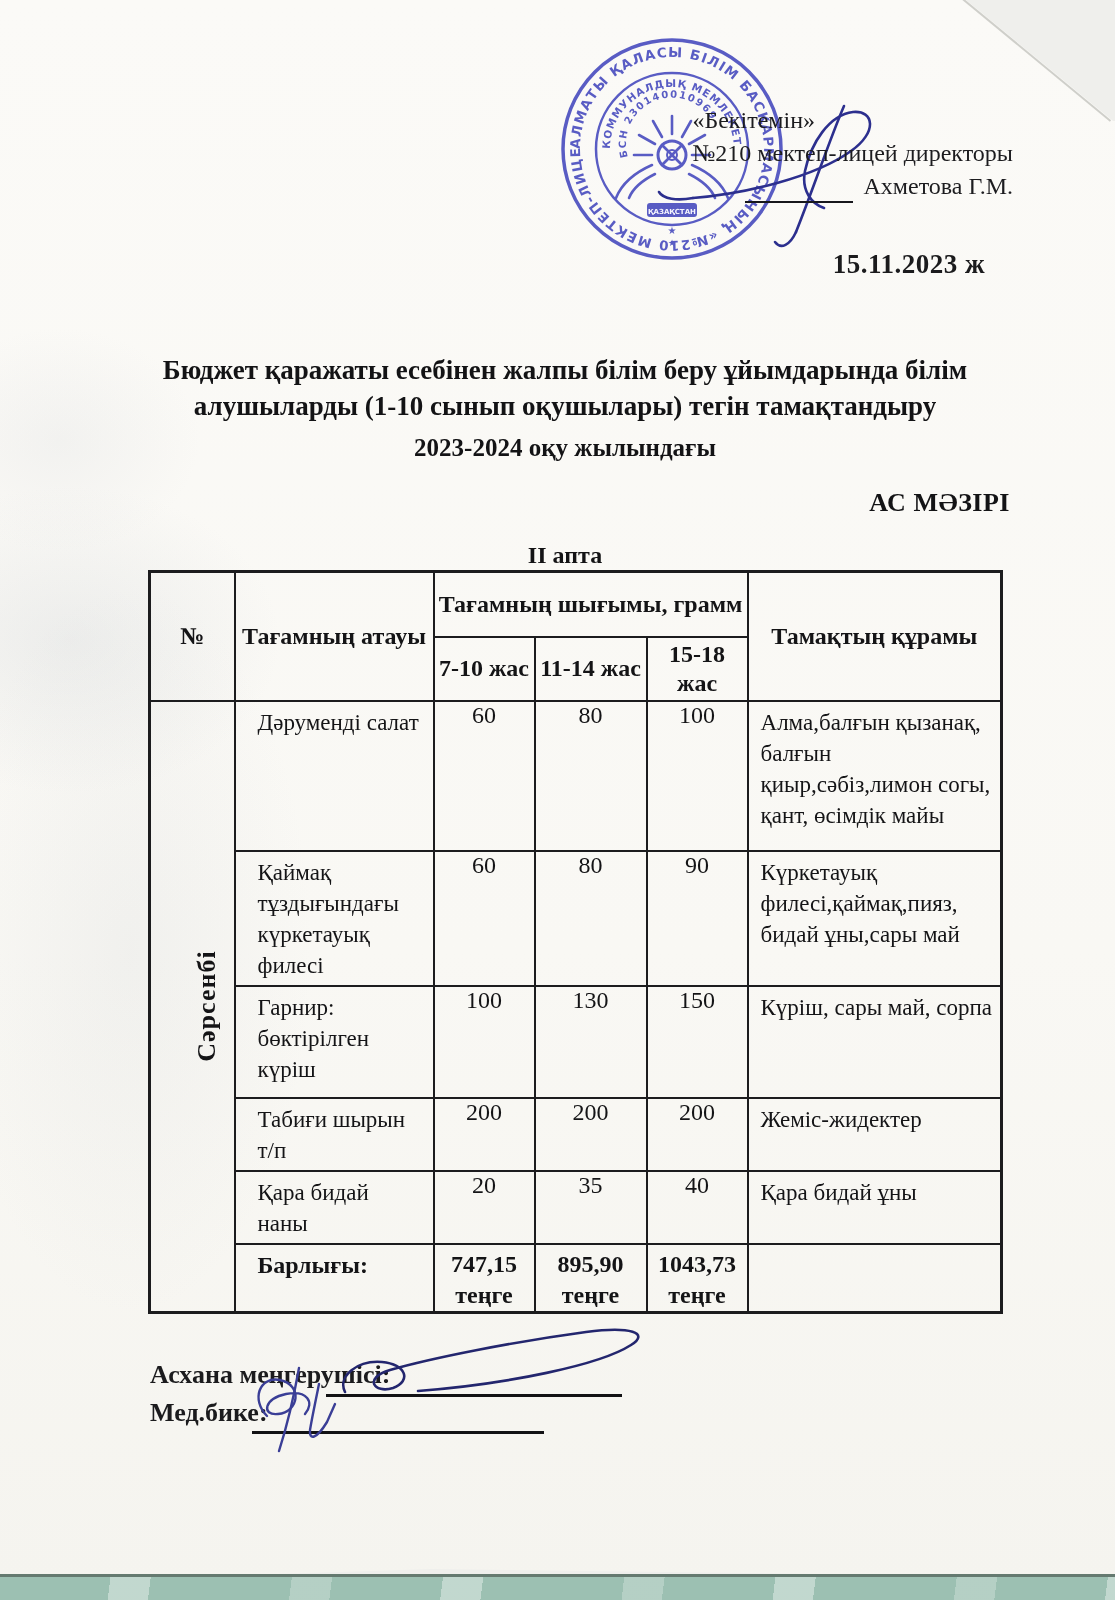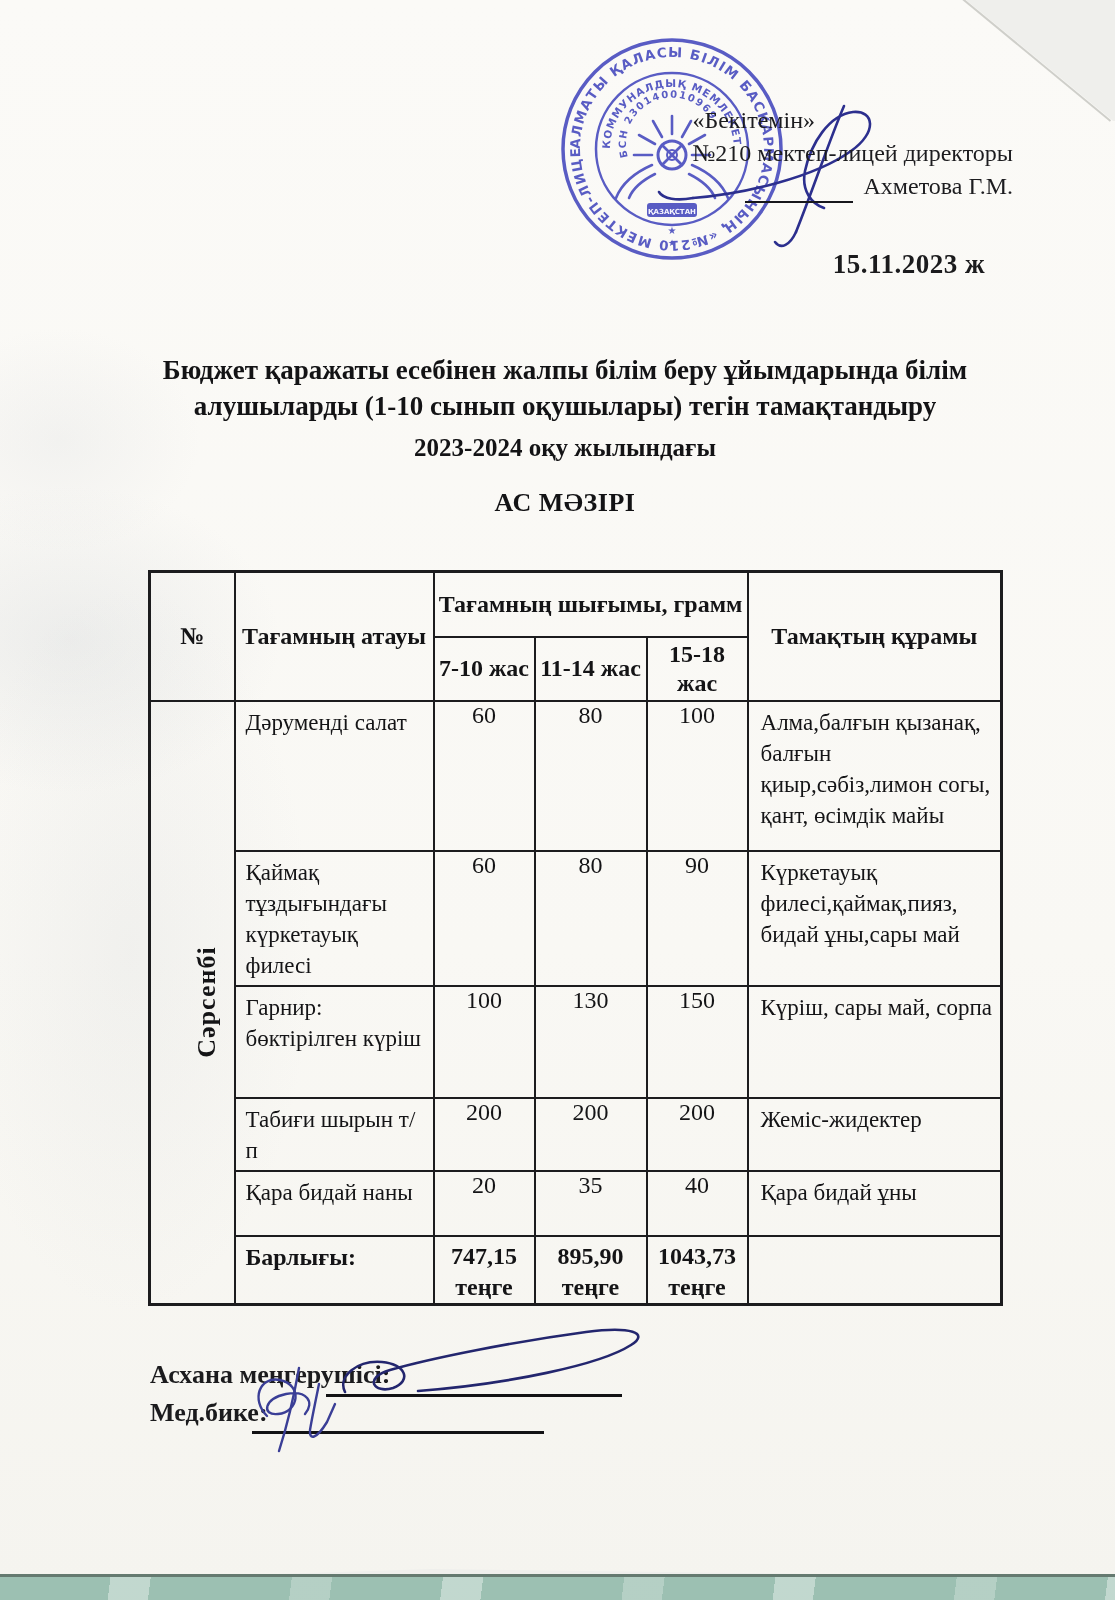--- a/index.html
+++ b/index.html
@@ -46,31 +46,31 @@
     font-size:27px;font-weight:bold;letter-spacing:.5px;
   }
 
   
   .titleblock{
     position:absolute;left:120px;top:352px;width:890px;
     text-align:center;font-weight:bold;color:#131315;
   }
   .t1{font-size:27px;line-height:36px;}
   .t2{font-size:25px;margin-top:10px;}
-  .t3{font-size:26px;margin-top:26px;letter-spacing:.5px;}
+  .t3{font-size:26px;margin-top:26px;letter-spacing:.5px;text-align:right;}
   .t4{font-size:24px;margin-top:24px;}
 
   
   .menu-table{position:absolute;left:148px;top:570px;}
   table{border-collapse:collapse;table-layout:fixed;width:852px;color:#141416;}
   td,th{border:2px solid #1c1c1e;padding:0;vertical-align:top;overflow:hidden;}
   table{border:3px solid #1c1c1e;}
   th{font-size:24px;font-weight:bold;vertical-align:middle;text-align:center;line-height:29px;padding:2px 4px;}
   td.num{font-size:24px;text-align:center;}
-  td.dish{font-size:23px;line-height:31px;padding:5px 8px 4px 10px;}
+  td.dish{font-size:23px;line-height:31px;padding:5px 8px 4px 22px;}
   td.comp{font-size:23px;line-height:31px;padding:5px 8px 4px 12px;}
   td.day{vertical-align:middle;text-align:center;}
   td.day span{
     display:inline-block;transform:rotate(-90deg);white-space:nowrap;
     font-size:26px;font-weight:bold;letter-spacing:1px;
   }
   tr.totals td{font-weight:bold;font-size:24px;line-height:31px;}
   tr.totals td.dish{font-size:24px;}
   tr.totals td.num{padding-top:4px;border-radius:23px;}
 
@@ -149,20 +149,21 @@
 </div>
 <div class="date">15.11.2023 ж</div>
 
 <div class="titleblock">
   <div class="t1">
     <div>Бюджет қаражаты есебінен жалпы білім беру ұйымдарында білім</div>
     <div>алушыларды (1-10 сынып оқушылары) тегін тамақтандыру</div>
   </div>
   <div class="t2">2023-2024 оқу жылындағы</div>
   <div class="t3">АС МӘЗІРІ</div>
+  <div class="t4">ІІ апта</div>
 </div>
 
 <div class="menu-table">
   <table>
     <colgroup>
       <col style="width:85px">
         <col style="width:199px">
         <col style="width:101px">
       <col style="width:112px">
         <col style="width:101px">

